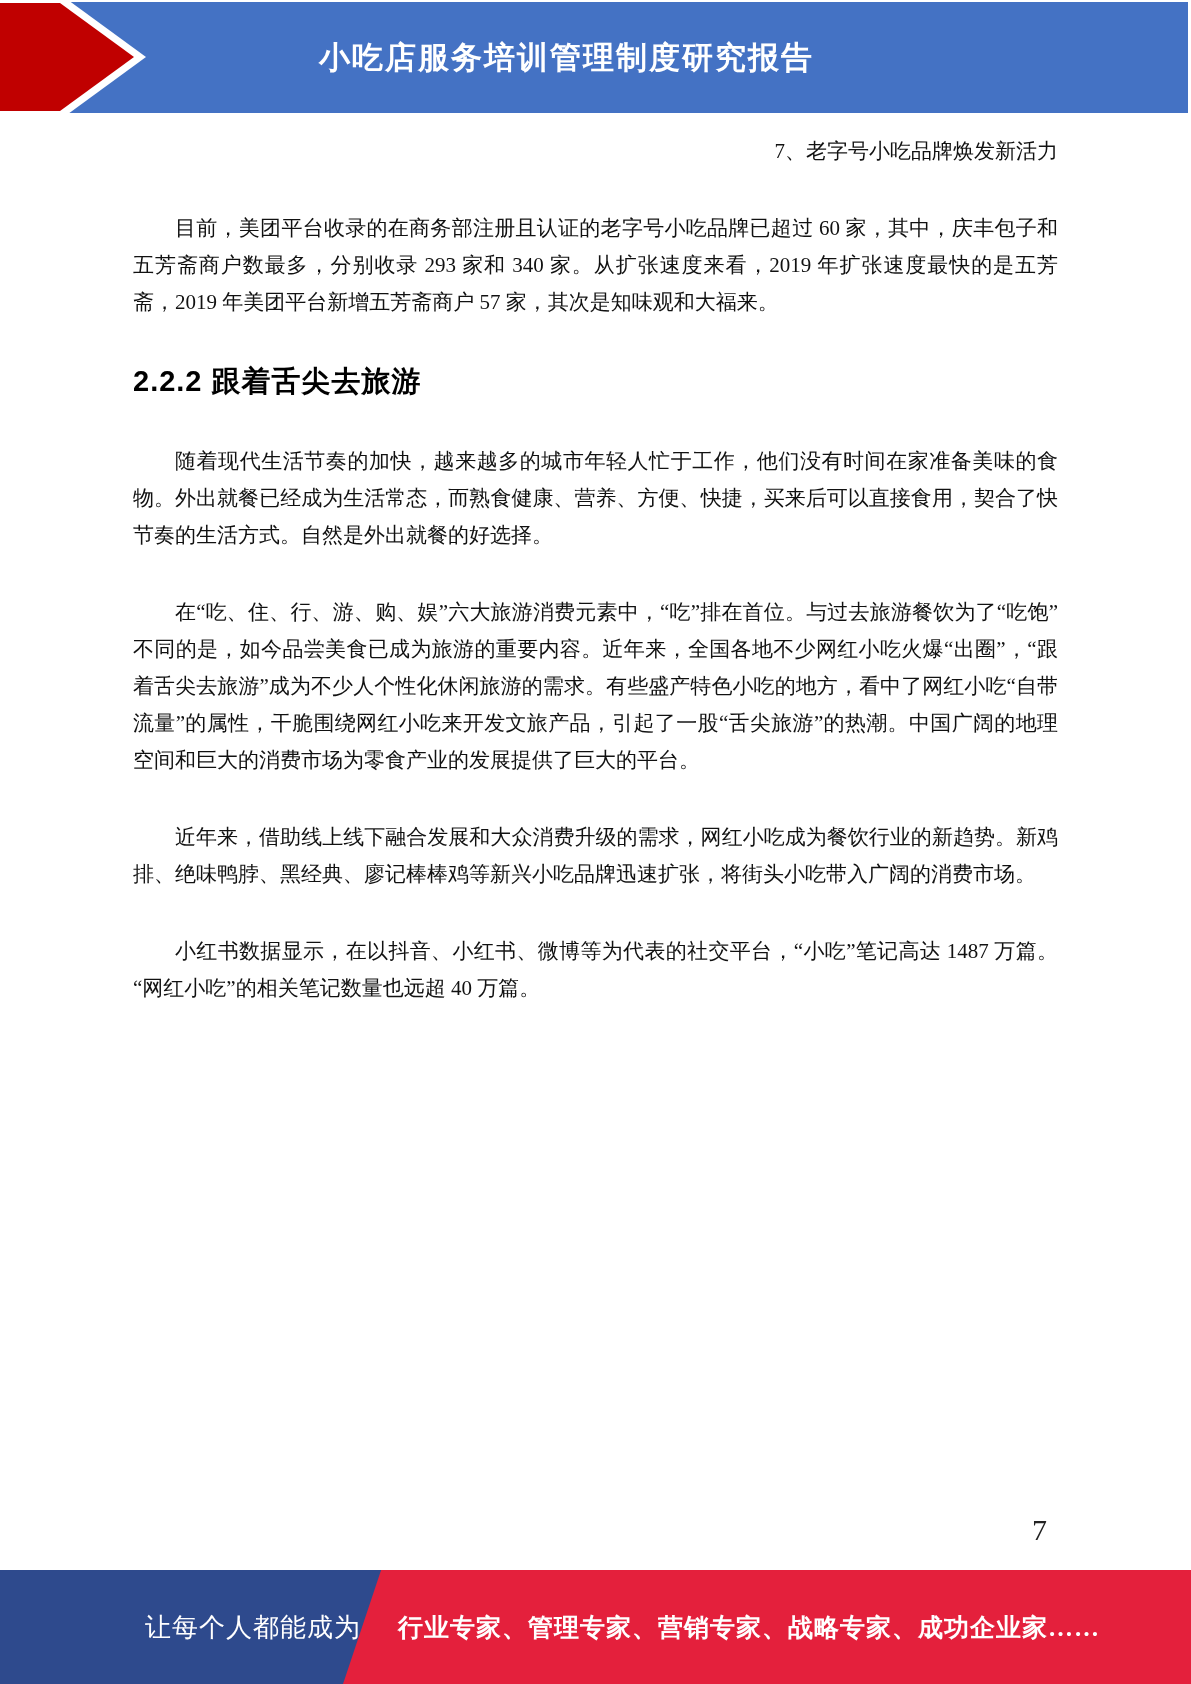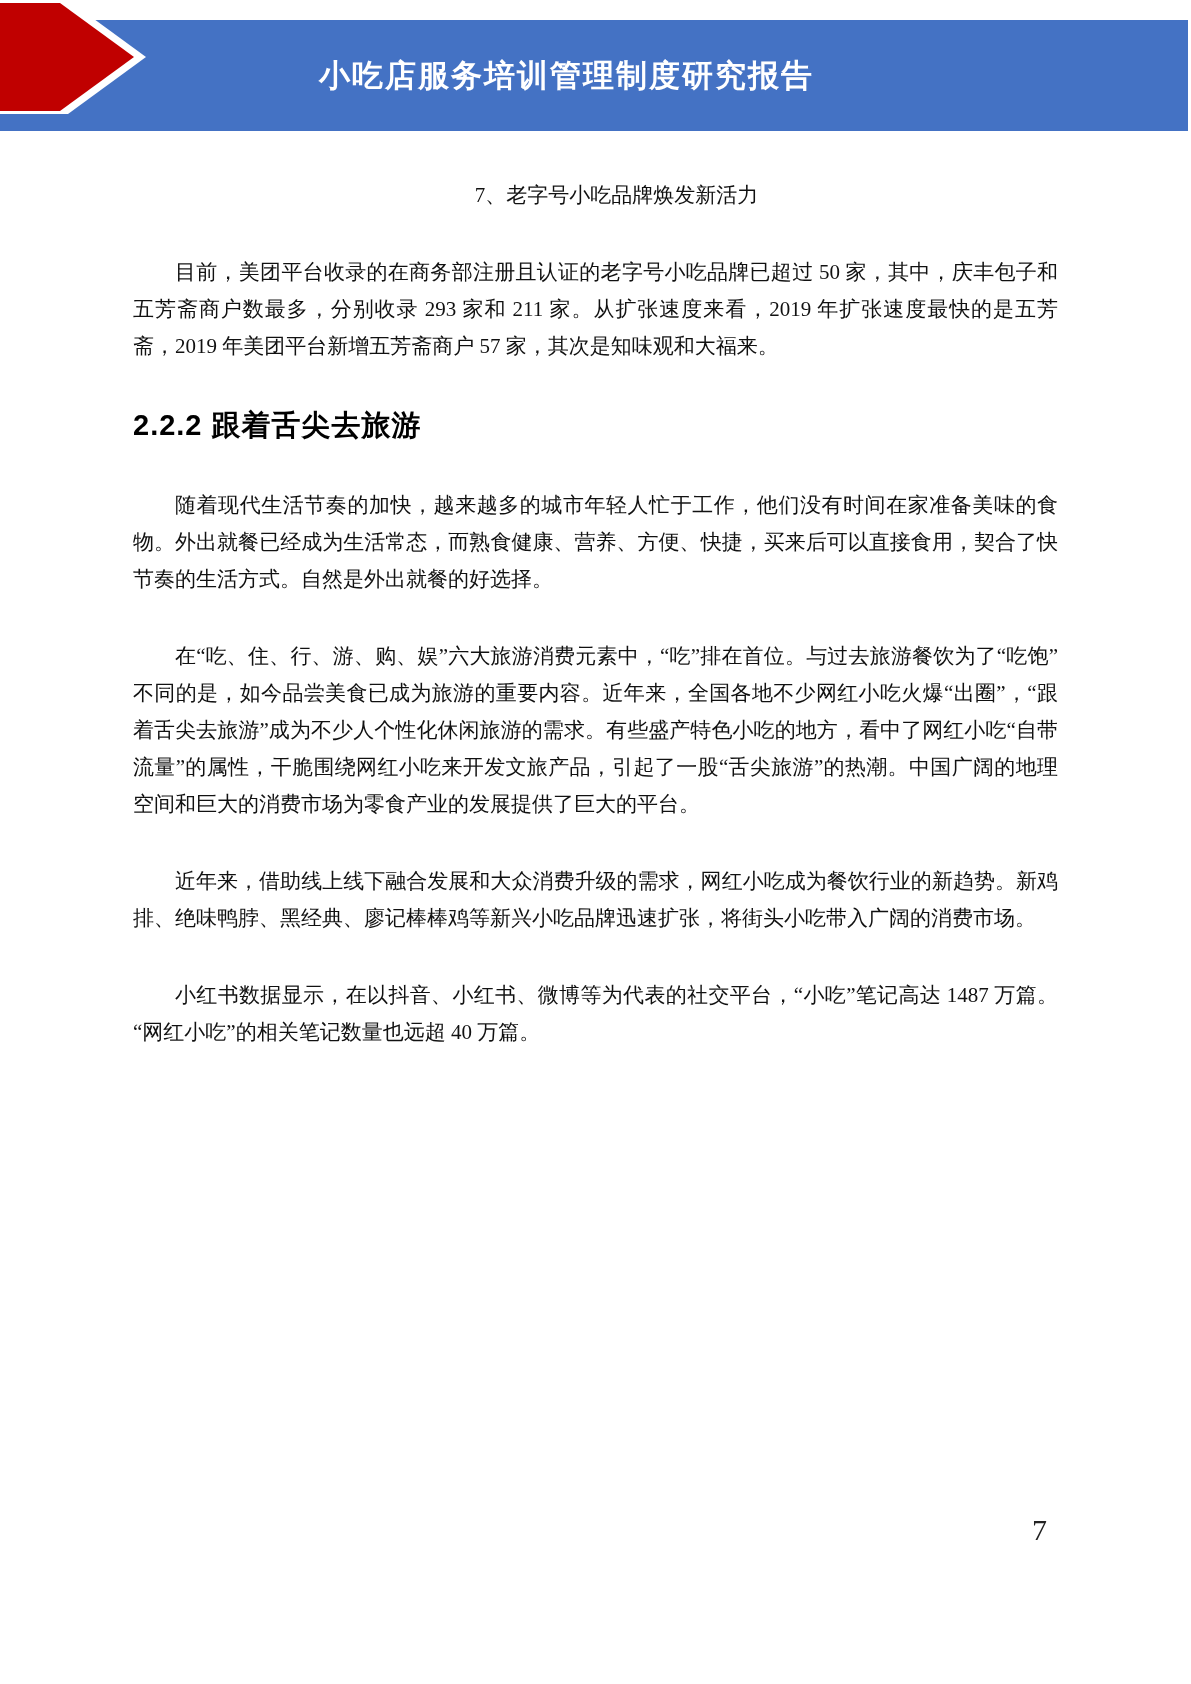--- a/index.html
+++ b/index.html
@@ -10,21 +10,21 @@
     height: 1684px;
     background: #ffffff;
     overflow: hidden;
     font-family: "Liberation Serif", "DejaVu Serif", serif;
     color: #111111;
   }
 
   
   .banner {
     position: absolute;
-    top: 20px; left: 0;
+    top: 2px; left: 0;
     width: 1188px; height: 111px;
     background: #4472C4;
     display: flex;
     align-items: center;
     justify-content: center;
     padding-right: 55px;
   }
   .banner h1 {
     color: #ffffff;
     font-family: "Liberation Sans", sans-serif;
@@ -47,21 +47,21 @@
     width: 925px;
   }
   .content p, .content h2 {
     font-size: 21px;
     line-height: 37px;
     text-align: justify;
     text-justify: inter-ideograph;
     margin-bottom: 40px;
   }
   .content p.para { text-indent: 2em; }
-  .content p.sub  { text-indent: 2em; text-align: center; margin-top: 44px; }
+  .content p.sub  { text-indent: 2em; text-align: right; }
   .content p.cont { text-indent: 0; }
   .content h2 {
     font-family: "Liberation Sans", sans-serif;
     font-weight: bold;
     font-size: 29px;
     line-height: 40px;
     text-align: left;
     letter-spacing: 1px;
     margin-top: 38px;
     margin-bottom: 42px;
@@ -122,24 +122,29 @@
 
   <div class="arrow-wrap">
     <svg width="152" height="114" viewBox="0 0 152 114" xmlns="http://www.w3.org/2000/svg">
       <polygon points="0,0 68,0 146,57 68,114 0,114" fill="#ffffff"></polygon>
       <polygon points="0,3 60,3 134,57 60,111 0,111" fill="#C00000"></polygon>
     </svg>
   </div>
 
   <main class="content">
     <p class="sub">7、老字号小吃品牌焕发新活力</p>
-    <p class="para">目前，美团平台收录的在商务部注册且认证的老字号小吃品牌已超过 50 家，其中，庆丰包子和五芳斋商户数最多，分别收录 293 家和 211 家。从扩张速度来看，2019 年扩张速度最快的是五芳斋，2019 年美团平台新增五芳斋商户 57 家，其次是知味观和大福来。</p>
+    <p class="para">目前，美团平台收录的在商务部注册且认证的老字号小吃品牌已超过 60 家，其中，庆丰包子和五芳斋商户数最多，分别收录 293 家和 340 家。从扩张速度来看，2019 年扩张速度最快的是五芳斋，2019 年美团平台新增五芳斋商户 57 家，其次是知味观和大福来。</p>
     <h2 class="h2">2.2.2 跟着舌尖去旅游</h2>
     <p class="para">随着现代生活节奏的加快，越来越多的城市年轻人忙于工作，他们没有时间在家准备美味的食物。外出就餐已经成为生活常态，而熟食健康、营养、方便、快捷，买来后可以直接食用，契合了快节奏的生活方式。自然是外出就餐的好选择。</p>
     <p class="para">在“吃、住、行、游、购、娱”六大旅游消费元素中，“吃”排在首位。与过去旅游餐饮为了“吃饱”不同的是，如今品尝美食已成为旅游的重要内容。近年来，全国各地不少网红小吃火爆“出圈”，“跟着舌尖去旅游”成为不少人个性化休闲旅游的需求。有些盛产特色小吃的地方，看中了网红小吃“自带流量”的属性，干脆围绕网红小吃来开发文旅产品，引起了一股“舌尖旅游”的热潮。中国广阔的地理空间和巨大的消费市场为零食产业的发展提供了巨大的平台。</p>
     <p class="para">近年来，借助线上线下融合发展和大众消费升级的需求，网红小吃成为餐饮行业的新趋势。新鸡排、绝味鸭脖、黑经典、廖记棒棒鸡等新兴小吃品牌迅速扩张，将街头小吃带入广阔的消费市场。</p>
     <p class="para">小红书数据显示，在以抖音、小红书、微博等为代表的社交平台，“小吃”笔记高达 1487 万篇。“网红小吃”的相关笔记数量也远超 40 万篇。</p>
   </main>
 
   <div class="page-number">7</div>
 
+  <footer class="page-footer">
+    <div class="footer-blue"></div>
+    <span class="footer-left-text">让每个人都能成为</span>
+    <span class="footer-right-text">行业专家、管理专家、营销专家、战略专家、成功企业家……</span>
+  </footer>
 
 </div>
 
 </body></html>

